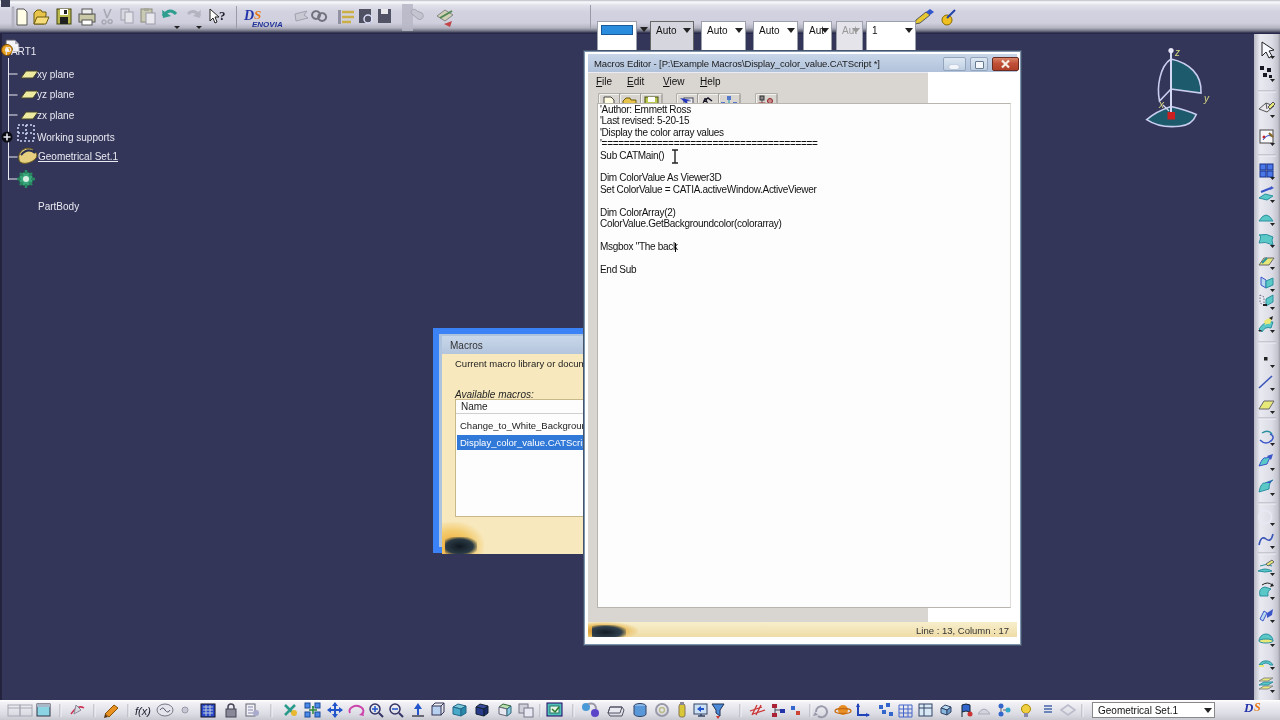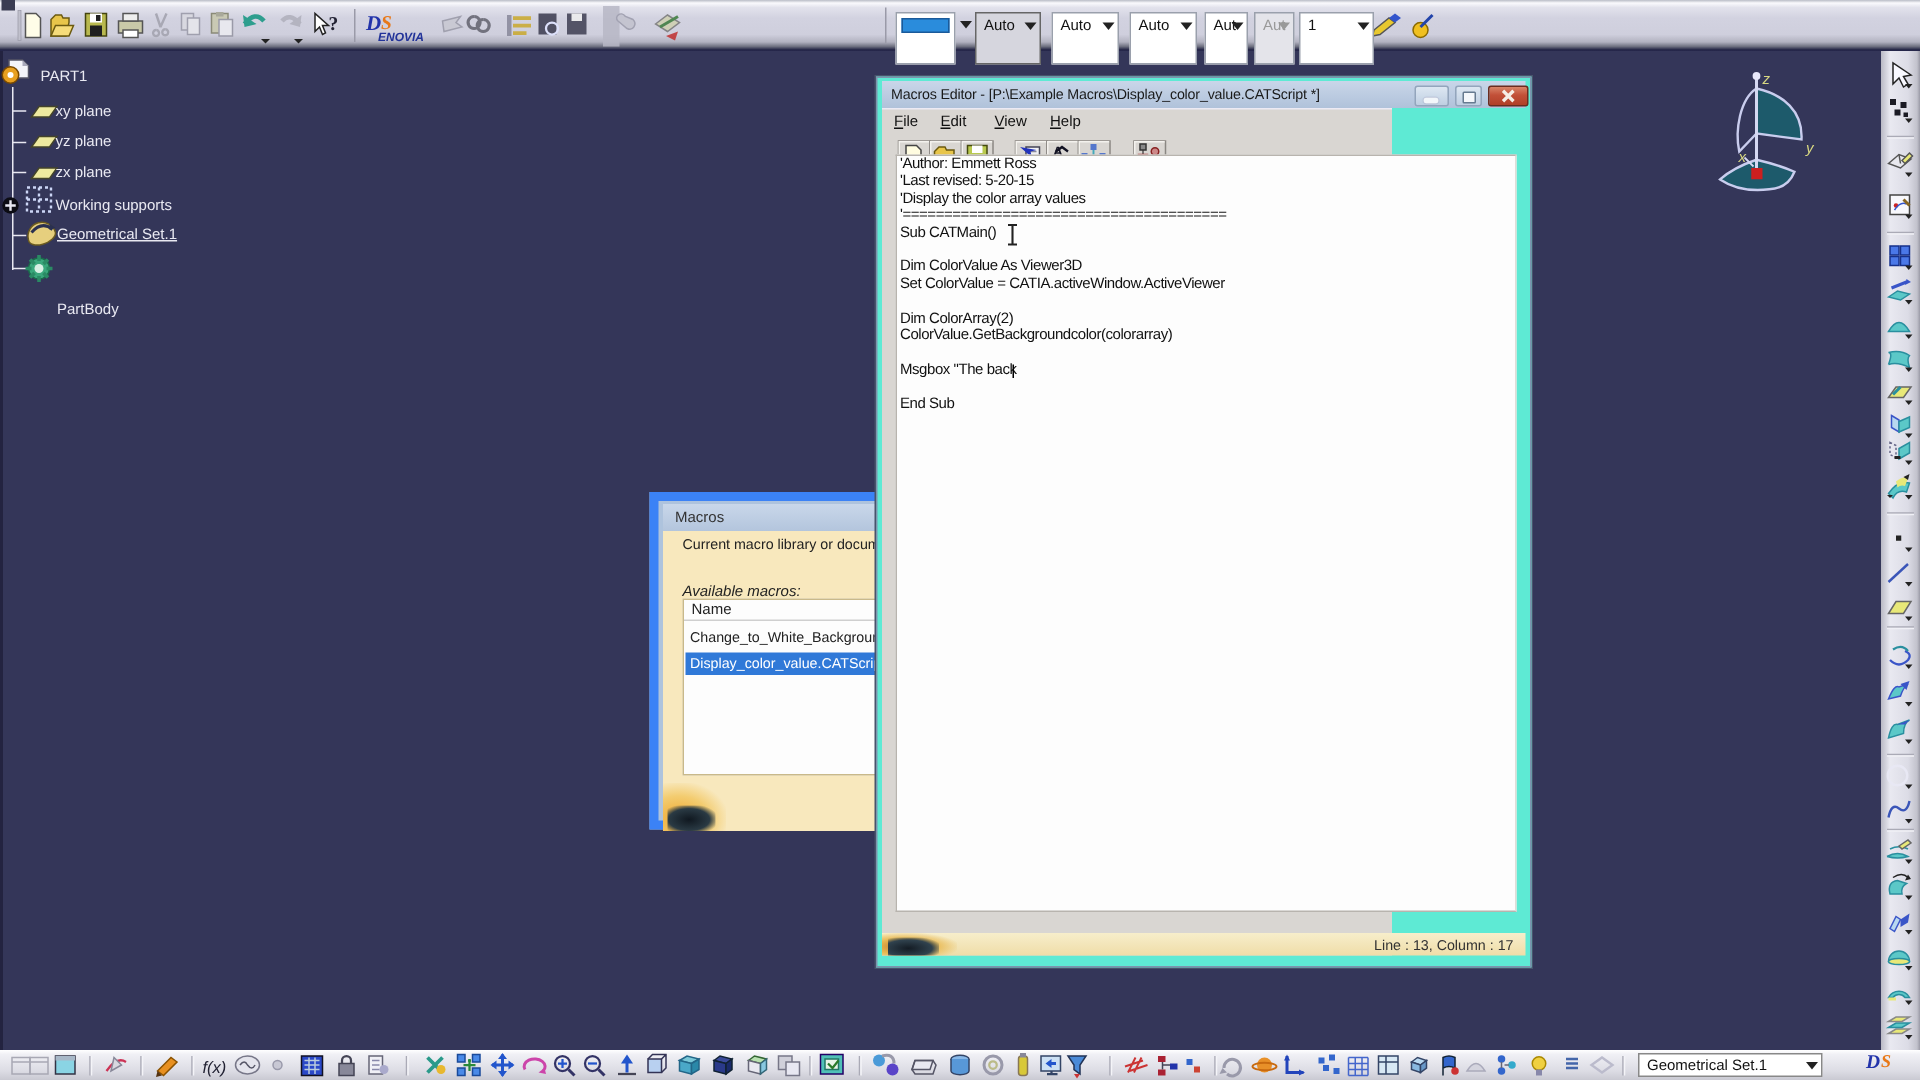--- a/index.html
+++ b/index.html
@@ -1,23 +1,23 @@
 <!DOCTYPE html>
 <html><head><meta charset="utf-8"><style>
 *{margin:0;padding:0;box-sizing:border-box;}
 html,body{width:1280px;height:720px;overflow:hidden;background:#343659;font-family:"Liberation Sans",sans-serif;}
 .abs{position:absolute;}
 #topbar{left:0;top:0;width:1280px;height:34px;background:linear-gradient(#b9bcc6 0px,#fafafd 2px,#e2e2ec 5px,#d2d2e0 12px,#cfcfdd 23px,#b2b2c0 28px,#6e7080 31px,#2a2b4a 33px,#23244a 34px);}
-.combo{position:absolute;top:8px;height:35px;background:#fff;border:1px solid #9aa0ac;font-size:10px;color:#111;}
+.combo{position:absolute;top:21px;height:35px;background:#fff;border:1px solid #9aa0ac;font-size:10px;color:#111;}
 .combo .arr{position:absolute;right:2px;top:6px;width:0;height:0;border-left:4px solid transparent;border-right:4px solid transparent;border-top:5px solid #222;}
 .combo span{position:absolute;left:5px;top:3px;}
 #rightbar{left:1254px;top:34px;width:26px;height:666px;background:linear-gradient(to right,#b9b9c5 0px,#e9e9f1 6px,#dcdce6 18px,#c2c2cc 24px,#9a9aa6 26px);}
 #bottombar{left:0;top:700px;width:1280px;height:20px;background:linear-gradient(#ffffff 0px,#f0f0f5 3px,#dcdce4 14px,#c9c9d2 20px);}
 .tree-label{position:absolute;color:#e9e9f2;font-size:10px;white-space:nowrap;}
-#editor{left:584px;top:51px;width:437px;height:594px;background:#5eead4;border:1px solid #7d94ae;box-shadow:0 0 0 1px #47536b;}
+#editor{left:584px;top:51px;width:437px;height:594px;background:#ffffff;border:1px solid #7d94ae;box-shadow:0 0 0 1px #47536b;}
 #dlg{left:433px;top:328px;width:270px;height:225px;background:#aec3dd;border:6px solid #3b82f6;}
 </style></head>
 <body>
 <div class="abs" style="left:0;top:33px;width:2px;height:667px;background:#232340;"></div>
 
 
 <div id="topbar" class="abs">
 <svg class="abs" style="left:0;top:0" width="1280" height="34" viewBox="0 0 1280 34">
   <rect x="1" y="0" width="9" height="7" fill="#3a3c52"></rect>
   <rect x="12" y="7" width="2" height="20" fill="#c0c0cc" stroke="#9a9aa8" stroke-width="0.5"></rect>
@@ -144,21 +144,21 @@
   <path d="M19 126 a9 5 -20 1 0 18 -5 a7 7 0 0 0 -18 5" fill="#e6cf7e" stroke="#6a5a20"></path>
   <path d="M21 121 q7 -8 14 -2" stroke="#2a3050" stroke-width="2" fill="none"></path>
     <path d="M33 115 l4 3 l-4 1 z" fill="#2a3050"></path>
 
   <circle cx="26" cy="145" r="7" fill="#3aa87c" stroke="#1a6a4a"></circle>
   <circle cx="26" cy="145" r="3" fill="#d8f0e4"></circle>
   <g stroke="#2a8a64" stroke-width="2.4">
       <path d="M26 136 v4 M26 150 v4 M17 145 h4 M31 145 h4 M20 139 l3 3 M29 148 l3 3 M32 139 l-3 3 M23 148 l-3 3"></path>
     </g>
 </svg>
-<div class="tree-label" style="left:27px;top:46px;">PART1</div>
+<div class="tree-label" style="left:5px;top:46px;">PART1</div>
 <div class="tree-label" style="left:37px;top:69px;">xy plane</div>
 <div class="tree-label" style="left:37px;top:89px;">yz plane</div>
 <div class="tree-label" style="left:37px;top:110px;">zx plane</div>
 <div class="tree-label" style="left:37px;top:132px;">Working supports</div>
 <div class="tree-label" style="left:38px;top:151px;text-decoration:underline;">Geometrical Set.1</div>
 <div class="tree-label" style="left:38px;top:173px;margin-top:28px;">PartBody</div>
 
 
 <svg class="abs" style="left:1136px;top:42px" width="80" height="92" viewBox="0 0 80 92">
   <path d="M10.7 77.6 Q20 69.5 35 64.5 Q50 68 60.3 72.5 Q56 83.5 43.5 84.2 Q24 86.5 10.7 77.6 Z" fill="#1d5a6b" stroke="#c9cdee" stroke-width="1.6"></path>

